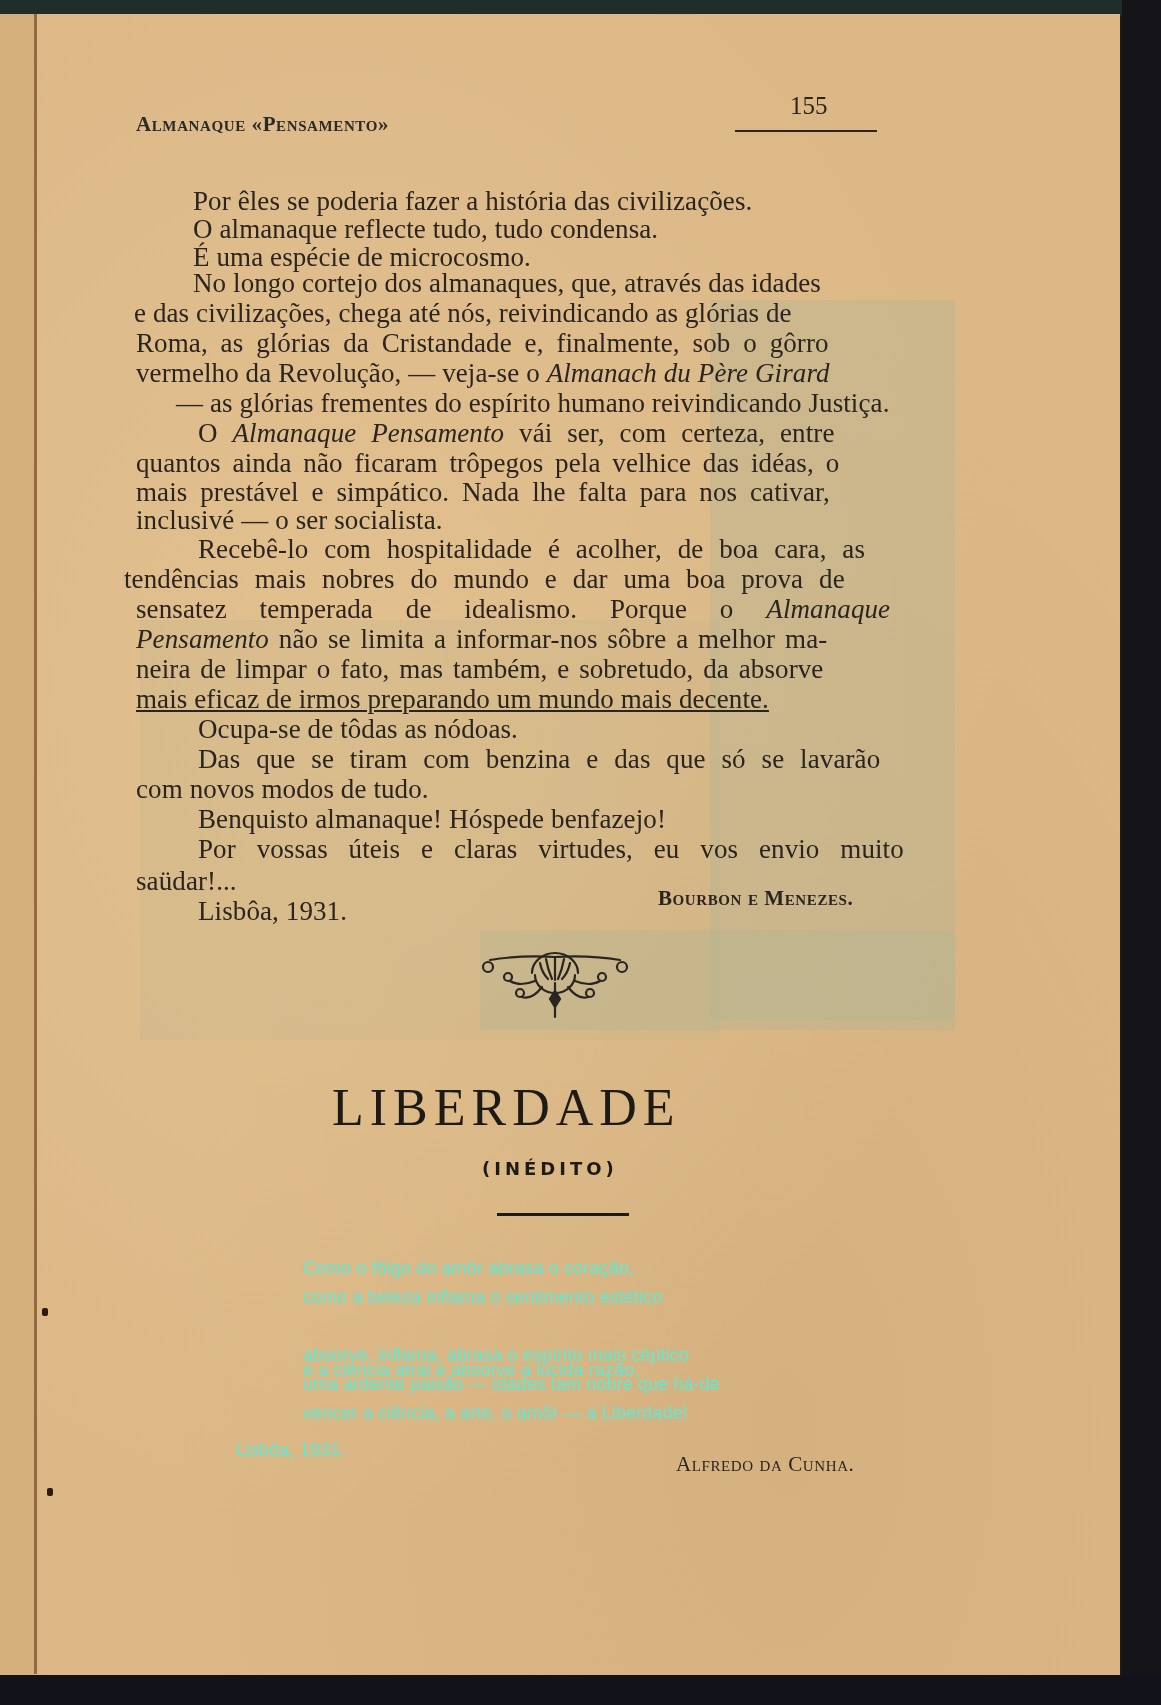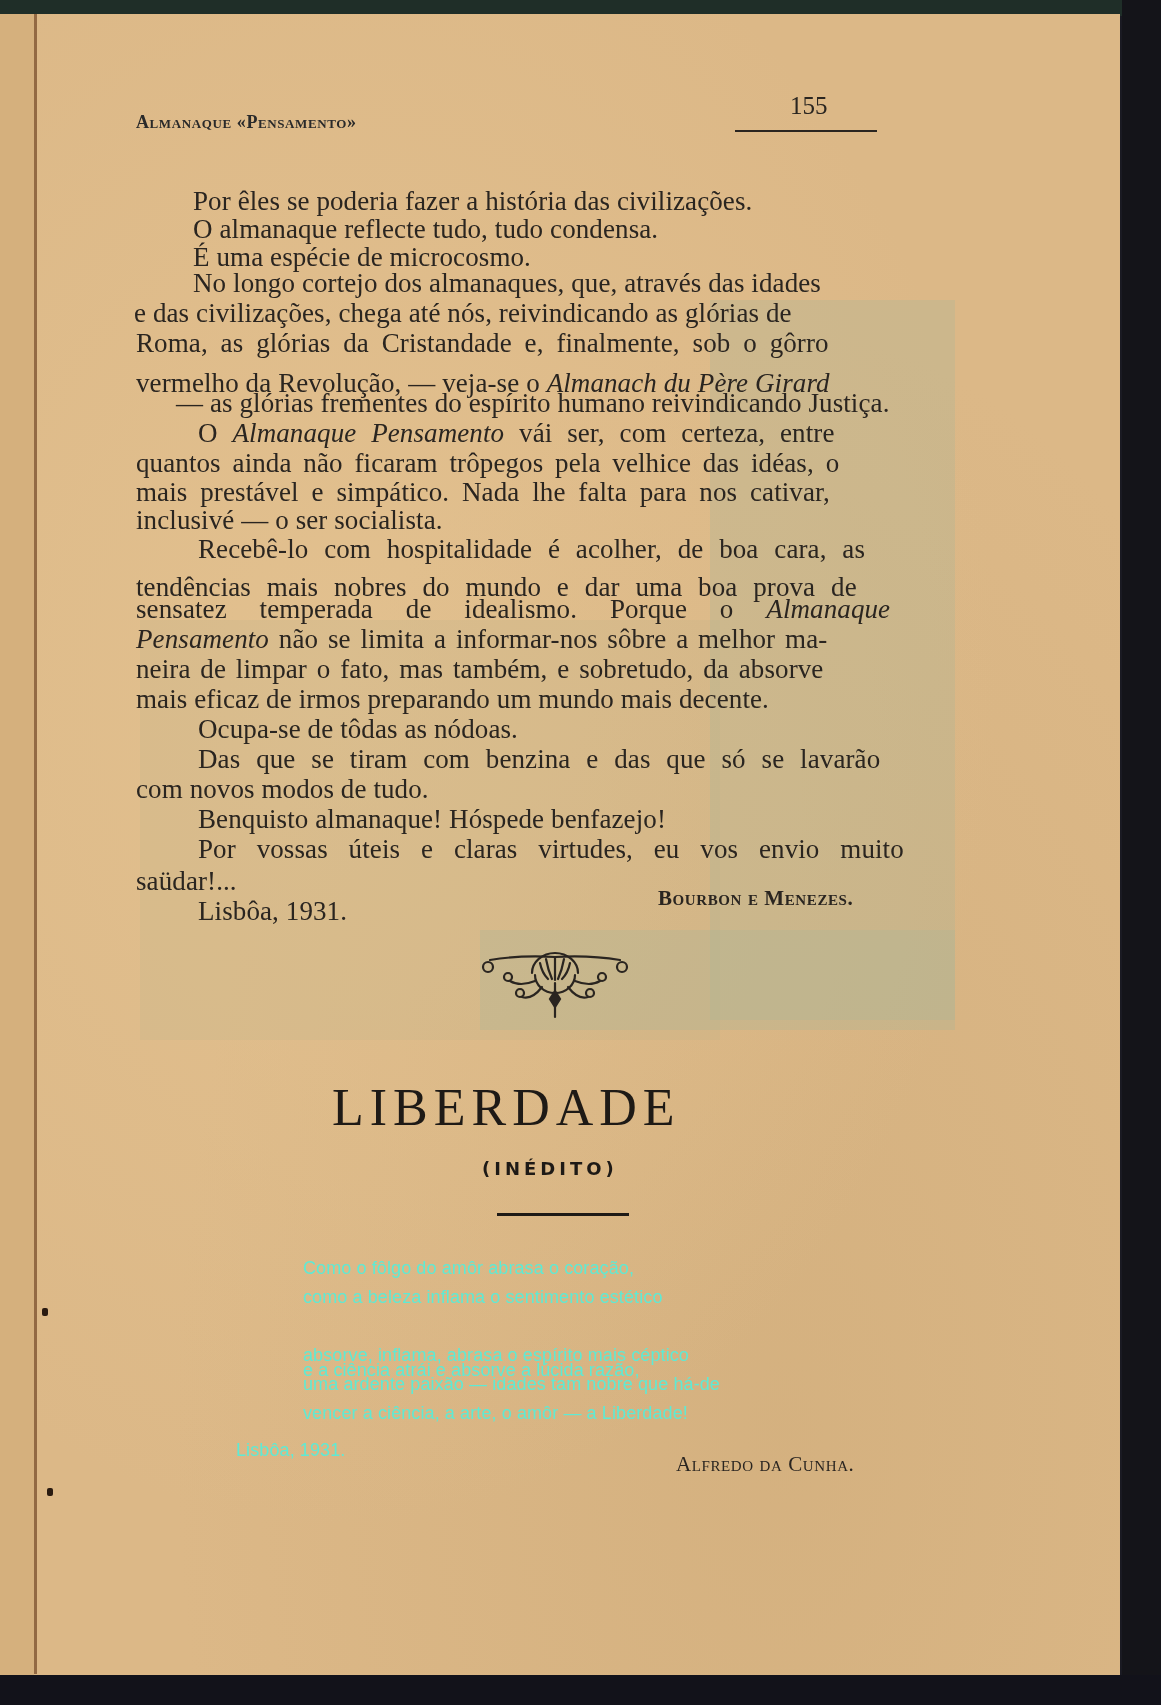--- a/index.html
+++ b/index.html
@@ -21,21 +21,21 @@
   .gutter { position:absolute; left:34px; top:14px; width:3px; height:1660px; background:#7a4f2c; opacity:0.75; }
   .leftstrip { position:absolute; left:0; top:14px; width:34px; height:1662px; background:#d5b07d; }
   .bleed {
     position:absolute; left:710px; top:300px; width:245px; height:720px;
     background:rgba(175,180,150,0.35);
   }
   .bleed2 { position:absolute; left:480px; top:930px; width:475px; height:100px; background:rgba(175,180,150,0.35); }
   .bleed3 { position:absolute; left:140px; top:620px; width:580px; height:420px; background:rgba(185,175,140,0.18); }
   .t { position:absolute; white-space:nowrap; color:#2a2520; font-size:27px; letter-spacing:0.1px; }
   .running {
-    position:absolute; left:136px; top:112px; font-size:18px; color:#2a2a2a;
+    position:absolute; left:136px; top:112px; font-size:21px; color:#2a2a2a;
     font-variant:small-caps; letter-spacing:0.6px; font-weight:bold;
   }
   .pagenum { position:absolute; left:790px; top:92px; font-size:25px; color:#2a2520; }
   .pnrule { position:absolute; left:735px; top:130px; width:142px; height:2px; background:#2a2520; }
   .sig { font-variant:small-caps; font-size:21px; letter-spacing:0.6px; }
   .title {
     position:absolute; left:332px; top:1078px; font-size:52px; letter-spacing:6px;
     color:#1e1a16; font-weight:normal;
   }
   .subtitle {
@@ -67,45 +67,45 @@
 <div class="pagenum">155</div>
 <div class="pnrule"></div>
 
 <div>
   <div class="t" style="left:193px;top:186px;">Por êles se poderia fazer a história das civilizações.</div>
   <div class="t" style="left:193px;top:214px;">O almanaque reflecte tudo, tudo condensa.</div>
   <div class="t" style="left:193px;top:242px;">É uma espécie de microcosmo.</div>
   <div class="t" style="left:193px;top:268px;">No longo cortejo dos almanaques, que, através das idades</div>
   <div class="t" style="left:134px;top:298px;">e das civilizações, chega até nós, reivindicando as glórias de</div>
   <div class="t" style="left:136px;top:328px;word-spacing:6px;">Roma, as glórias da Cristandade e, finalmente, sob o gôrro</div>
-  <div class="t" style="left:136px;top:368px;">
+  <div class="t" style="left:136px;top:358px;">
     <span>vermelho da Revolução, — veja-se o</span>
     <i>Almanach du Père Girard</i>
   </div>
   <div class="t" style="left:136px;top:388px;margin-left:40px;">— as glórias frementes do espírito humano reivindicando Justiça.</div>
   <div class="t" style="left:198px;top:418px;word-spacing:8px;">
     <span>O</span>
     <i>Almanaque Pensamento</i>
     <span>vái ser, com certeza, entre</span>
   </div>
   <div class="t" style="left:136px;top:448px;word-spacing:5px;">quantos ainda não ficaram trôpegos pela velhice das idéas, o</div>
   <div class="t" style="left:136px;top:477px;word-spacing:6px;">mais prestável e simpático. Nada lhe falta para nos cativar,</div>
   <div class="t" style="left:136px;top:505px;">inclusivé — o ser socialista.</div>
   <div class="t" style="left:198px;top:534px;word-spacing:9px;">Recebê-lo com hospitalidade é acolher, de boa cara, as</div>
-  <div class="t" style="left:136px;top:564px;word-spacing:9px;margin-top:8px;">tendências mais nobres do mundo e dar uma boa prova de</div>
+  <div class="t" style="left:124px;top:564px;word-spacing:9px;">tendências mais nobres do mundo e dar uma boa prova de</div>
   <div class="t" style="left:136px;top:594px;word-spacing:26px;">
     <span>sensatez temperada de idealismo. Porque o</span>
     <i>Almanaque</i>
   </div>
   <div class="t" style="left:136px;top:624px;word-spacing:3px;">
     <i>Pensamento</i>
     <span>não se limita a informar-nos sôbre a melhor ma-</span>
   </div>
   <div class="t" style="left:136px;top:654px;word-spacing:3px;">neira de limpar o fato, mas também, e sobretudo, da absorve</div>
-  <div class="t" style="left:136px;top:684px;">mais eficaz de irmos preparando um mundo mais decente.</div>
+  <div class="t" style="left:136px;top:684px;text-decoration:underline;">mais eficaz de irmos preparando um mundo mais decente.</div>
   <div class="t" style="left:198px;top:714px;">Ocupa-se de tôdas as nódoas.</div>
   <div class="t" style="left:198px;top:744px;word-spacing:9px;">Das que se tiram com benzina e das que só se lavarão</div>
   <div class="t" style="left:136px;top:774px;">com novos modos de tudo.</div>
   <div class="t" style="left:198px;top:804px;">Benquisto almanaque! Hóspede benfazejo!</div>
   <div class="t" style="left:198px;top:834px;word-spacing:14px;">Por vossas úteis e claras virtudes, eu vos envio muito</div>
   <div class="t" style="left:136px;top:866px;">saüdar!...</div>
   <div class="t" style="left:198px;top:896px;">Lisbôa, 1931.</div>
   <div class="t sig" style="left:658px;top:886px;font-weight:bold;">Bourbon e Menezes.</div>
 </div>
 

